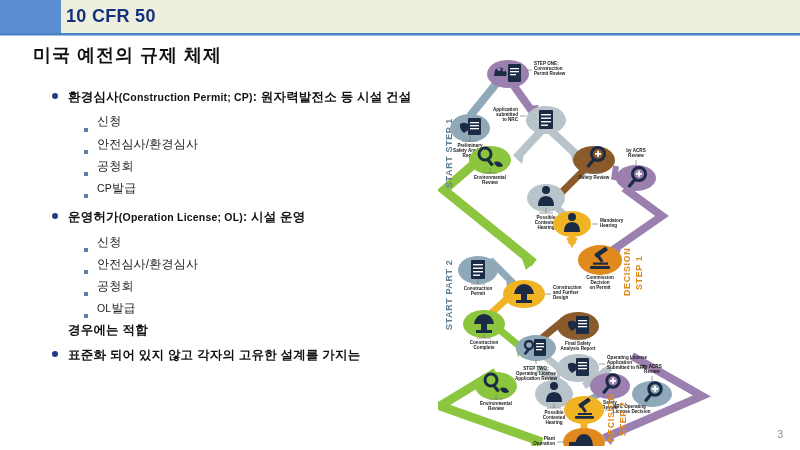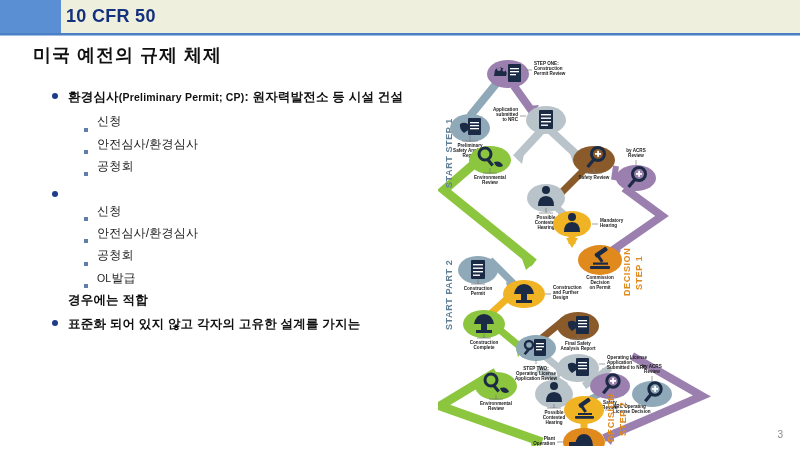--- a/index.html
+++ b/index.html
@@ -93,41 +93,48 @@
   <div class="header-rule2"></div>
   <div class="header-title">10 CFR 50</div>
 
   <div class="page-heading">미국 예전의 규제 체제</div>
 
   <div class="bullets">
 
     <div class="lvl1">
       <span class="dot"></span>
       <span class="txt">
-        <span>환경심사</span><span class="en">(Preliminary Permit; CP)</span><span>: 원자력발전소 등 시설 건설</span>
+        <span>환경심사</span><span class="en">(Construction Permit; CP)</span><span>: 원자력발전소 등 시설 건설</span>
       </span>
     </div>
 
     <div class="lvl2">
       <span class="sq"></span>
       <span class="txt">신청</span>
     </div>
     <div class="lvl2">
       <span class="sq"></span>
       <span class="txt">안전심사/환경심사</span>
     </div>
     <div class="lvl2">
       <span class="sq"></span>
       <span class="txt">공청회</span>
+    </div>
+    <div class="lvl2">
+      <span class="sq"></span>
+      <span class="txt"><span class="en">CP</span><span>발급</span></span>
     </div>
 
     <div class="group-gap"></div>
 
     <div class="lvl1">
       <span class="dot"></span>
+      <span class="txt">
+        <span>운영허가</span><span class="en">(Operation License; OL)</span><span>: 시설 운영</span>
+      </span>
     </div>
 
     <div class="lvl2">
       <span class="sq"></span>
       <span class="txt">신청</span>
     </div>
     <div class="lvl2">
       <span class="sq"></span>
       <span class="txt">안전심사/환경심사</span>
     </div>

